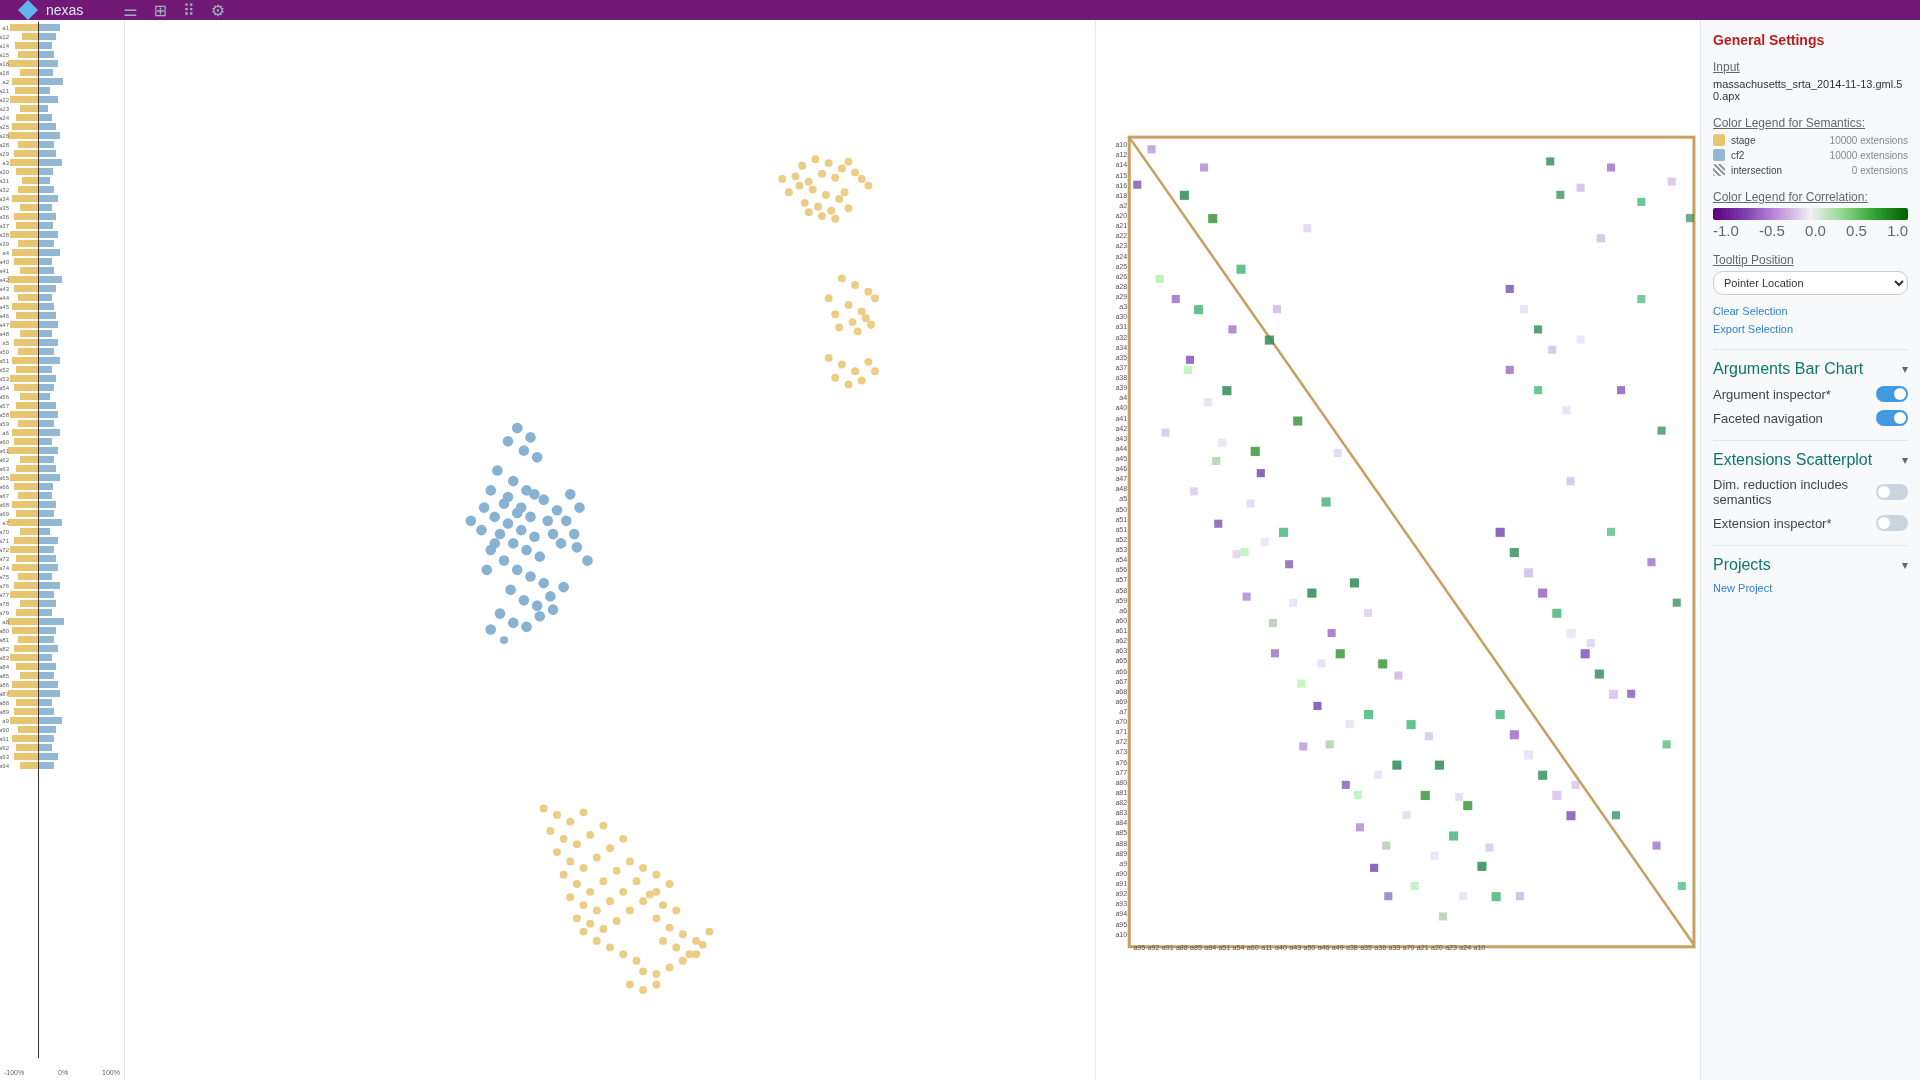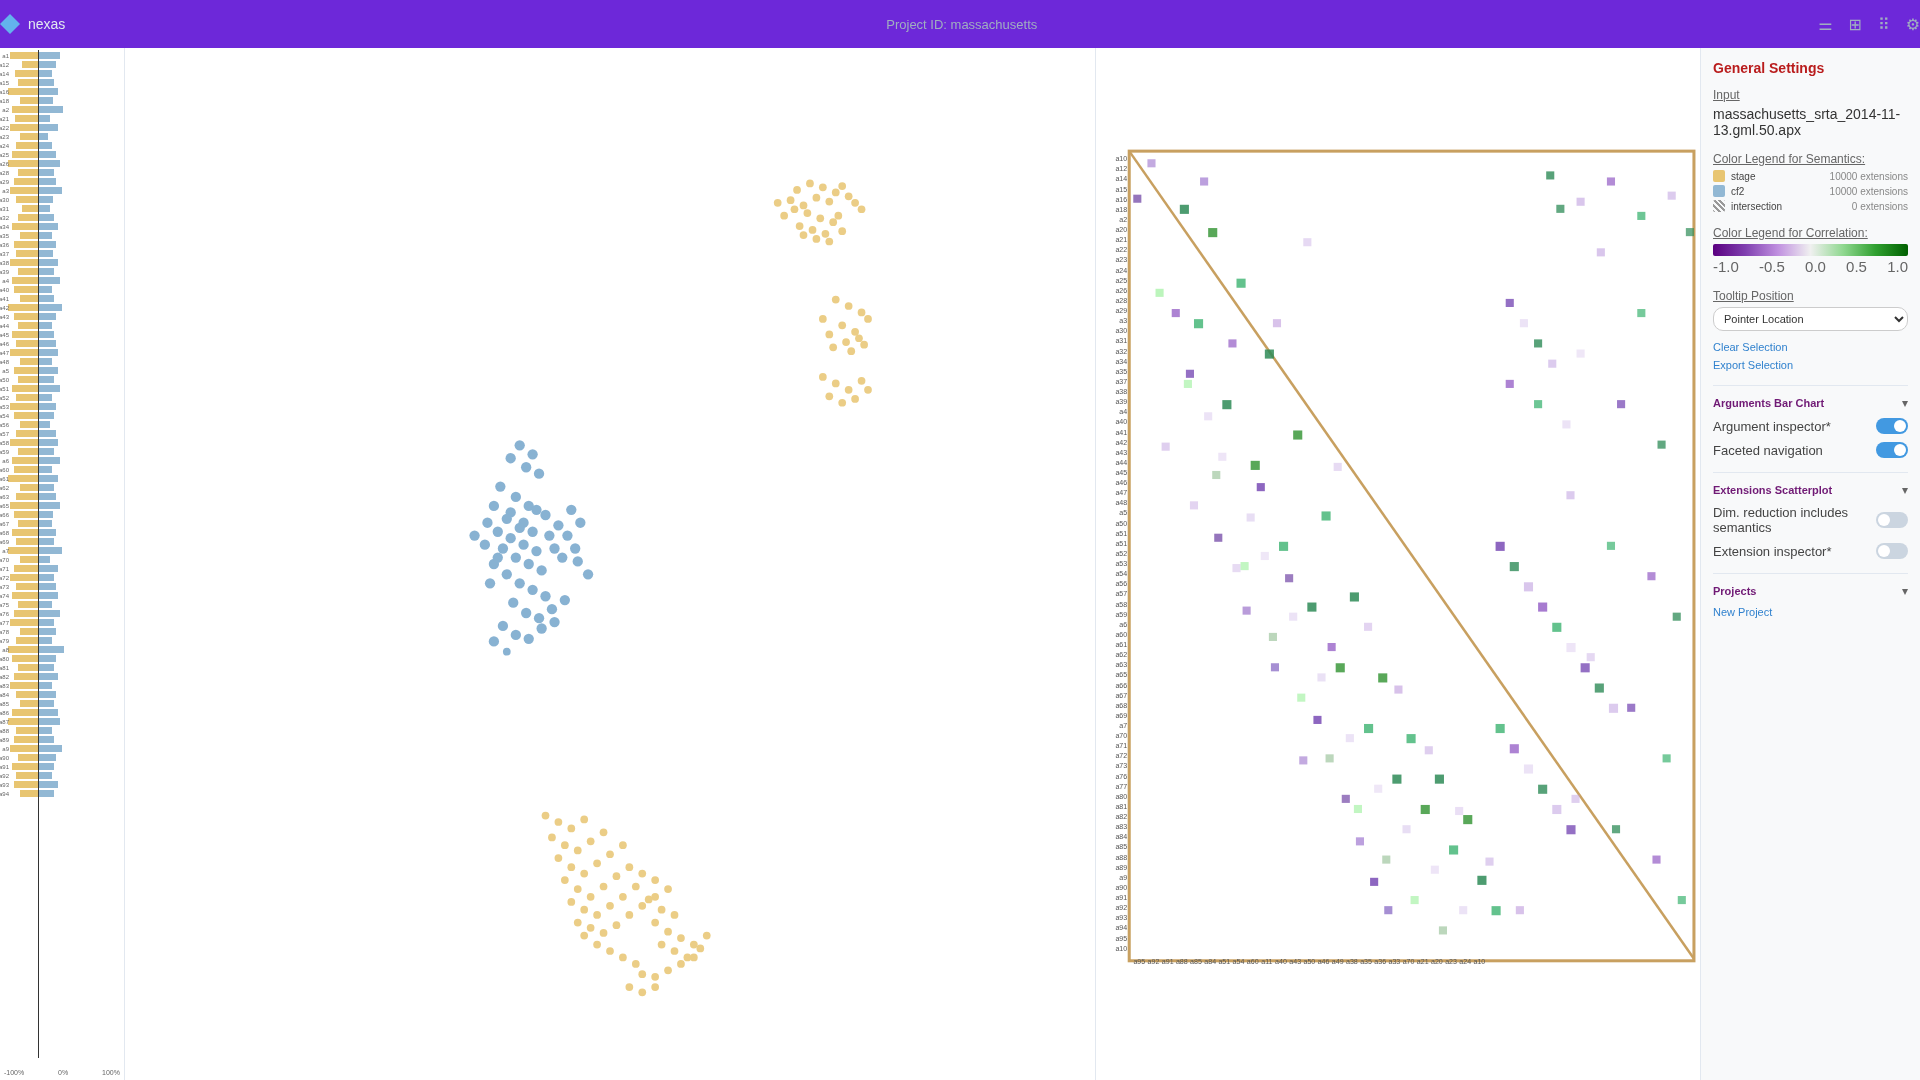--- a/index.html
+++ b/index.html
@@ -1,24 +1,24 @@
 <!DOCTYPE html>
 <html><head>
   <meta charset="utf-8">
   <style>
     * { margin: 0; padding: 0; box-sizing: border-box; }
     body { width: 1920px; height: 1080px; background: #f5f5f5; font-family: 'Segoe UI', Arial, sans-serif; overflow: hidden; display: flex; flex-direction: column; }
 
     
     .header {
-      height: 48px;
-      background: #6d28d9;
+      height: 20px;
+      background: #701a75;
       display: flex;
       align-items: center;
-      padding: 0 0;
+      padding: 0 18px;
       color: #e2e8f0;
       font-size: 13px;
       flex-shrink: 0;
     }
     .header-logo {
       display: flex;
       align-items: center;
       gap: 8px;
       margin-right: 40px;
     }
@@ -167,23 +167,23 @@
 
     .settings-section-header {
       display: flex;
       align-items: center;
       justify-content: space-between;
       margin-bottom: 8px;
       cursor: pointer;
     }
 
     .settings-section-title {
-      font-size: 11px;
-      font-weight: 700;
-      color: #701a75;
+      font-size: 16px;
+      font-weight: 400;
+      color: #0f766e;
     }
 
     .toggle-row {
       display: flex;
       align-items: center;
       justify-content: space-between;
       margin-bottom: 8px;
     }
 
     .toggle-label {
@@ -233,21 +233,20 @@
     }
   </style>
 </head>
 <body>
 
 <div class="header">
   <div class="header-logo">
     <div class="header-logo-icon"></div>
     <span class="header-title">nexas</span>
   </div>
-  <div class="header-project">Project ID:  massachusetts</div>
   <div class="header-icons">
     <span class="header-icon">⚌</span>
     <span class="header-icon">⊞</span>
     <span class="header-icon">⠿</span>
     <span class="header-icon">⚙</span>
   </div>
 </div>
 
 <div class="main">
 
@@ -961,21 +960,21 @@
         <rect x="450" y="668" width="9" height="9" fill="#7040b0" opacity="0.75"></rect>
       </svg>
     </div>
   </div>
 
   <div class="settings-panel">
     <div class="settings-title">General Settings</div>
 
     <div class="settings-section">
       <div class="settings-label">Input</div>
-      <div class="settings-value" style="font-size:14px; word-break:break-all;">massachusetts_srta_2014-11-13.gml.50.apx</div>
+      <div class="settings-value" style="font-size:11px; word-break:break-all;">massachusetts_srta_2014-11-13.gml.50.apx</div>
     </div>
 
     <div class="settings-section">
       <div class="settings-label">Color Legend for Semantics:</div>
       <div class="legend-row">
         <div class="legend-swatch" style="background:#e8c571;"></div>
         <span>stage</span>
         <span class="legend-count">10000 extensions</span>
       </div>
       <div class="legend-row">

